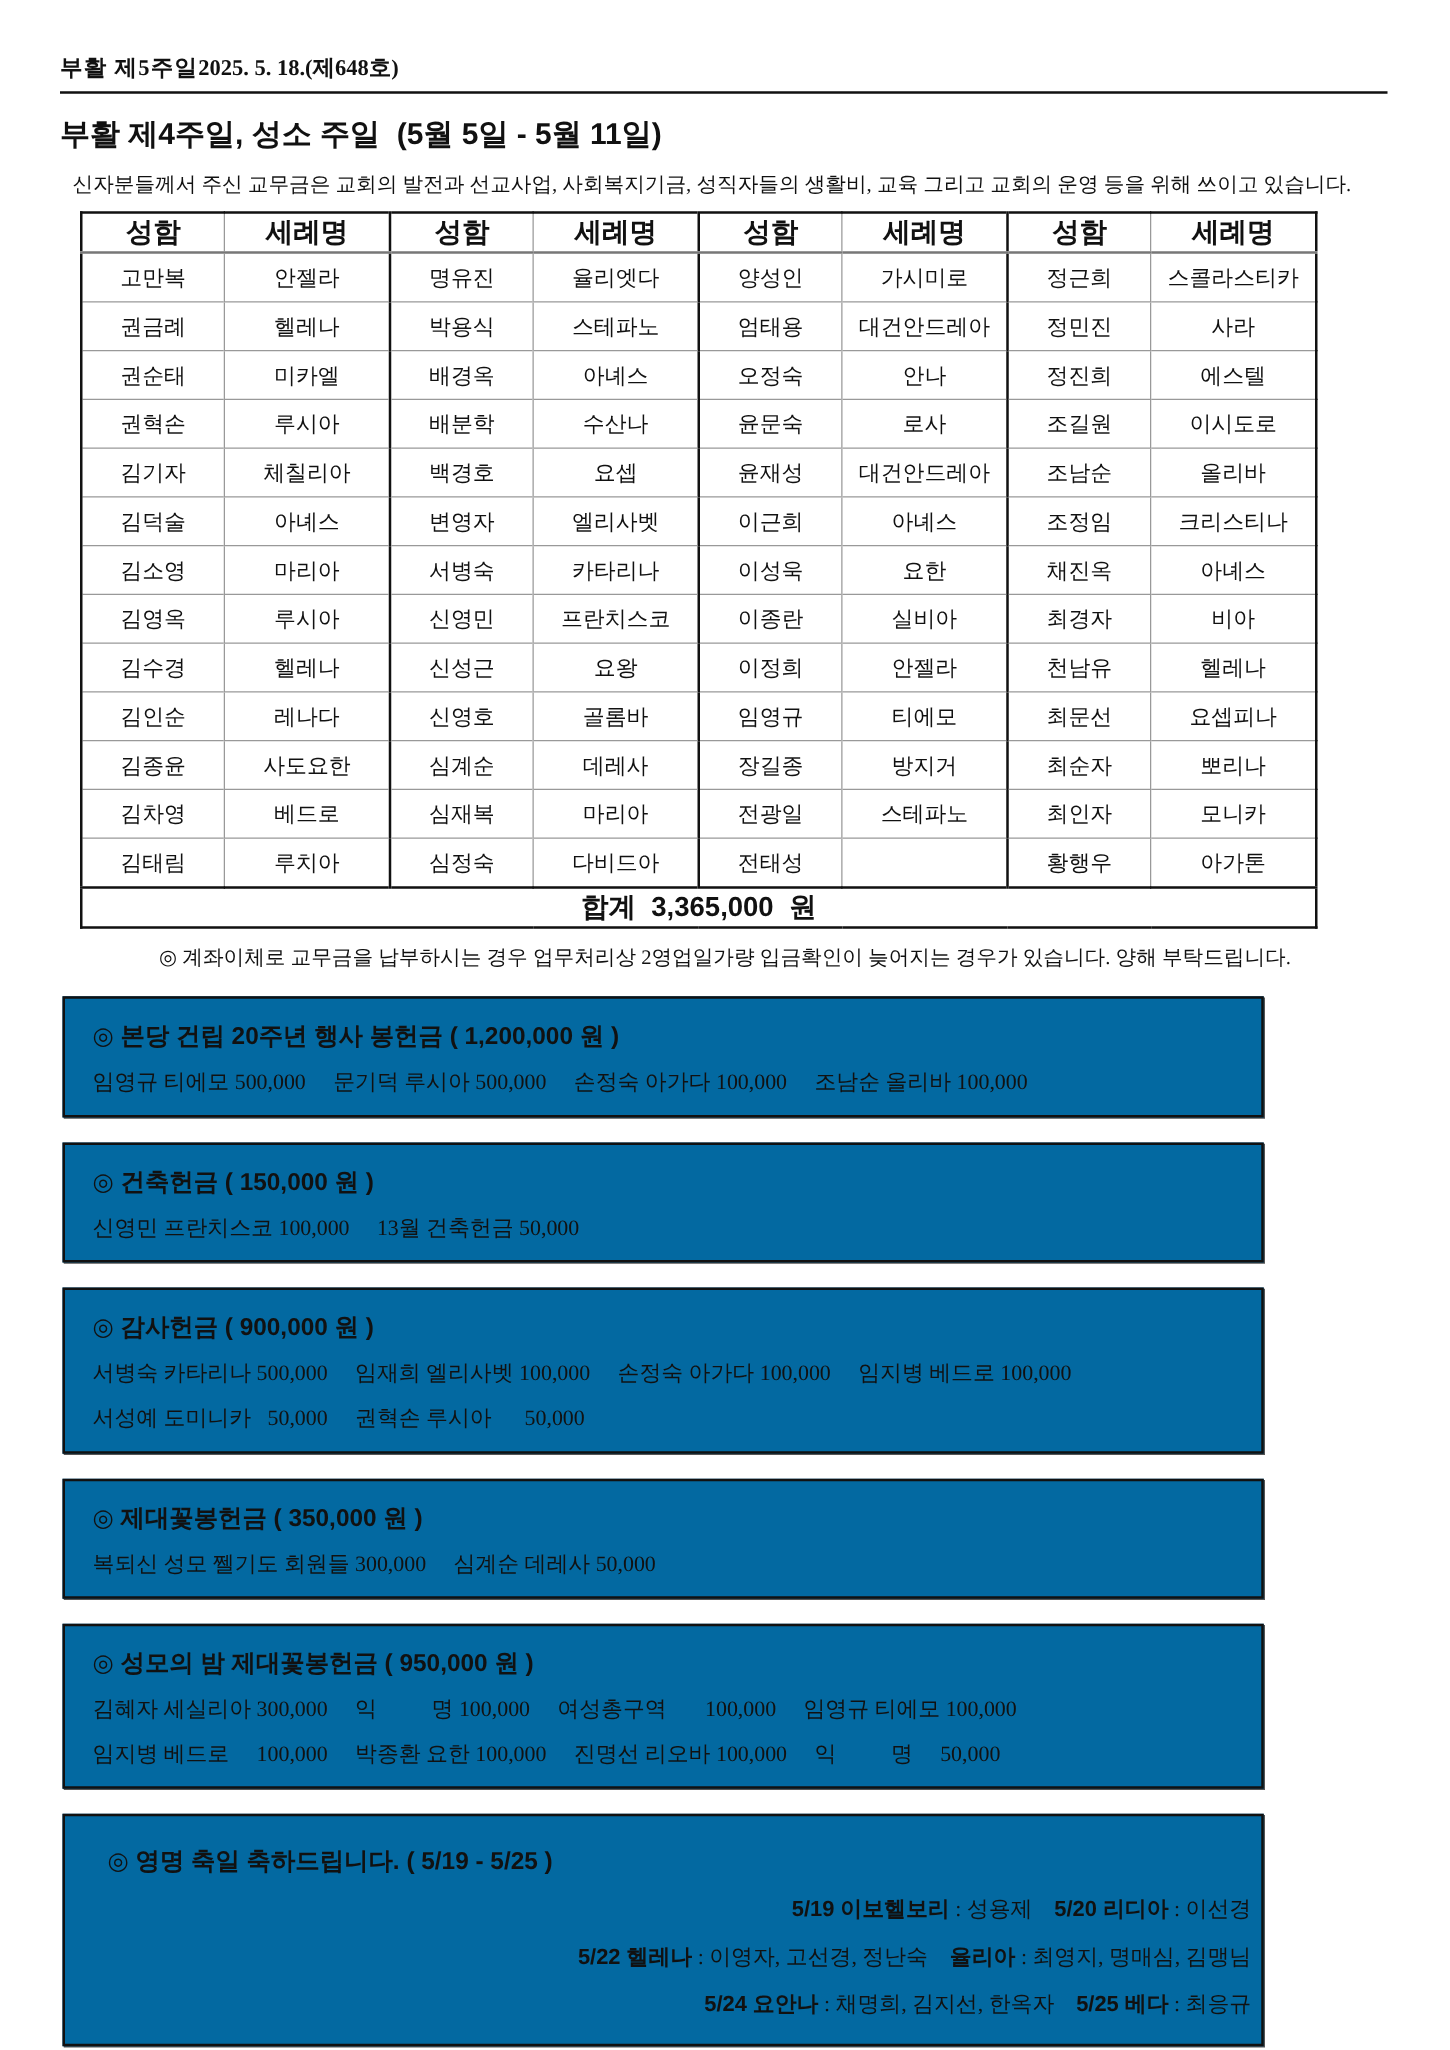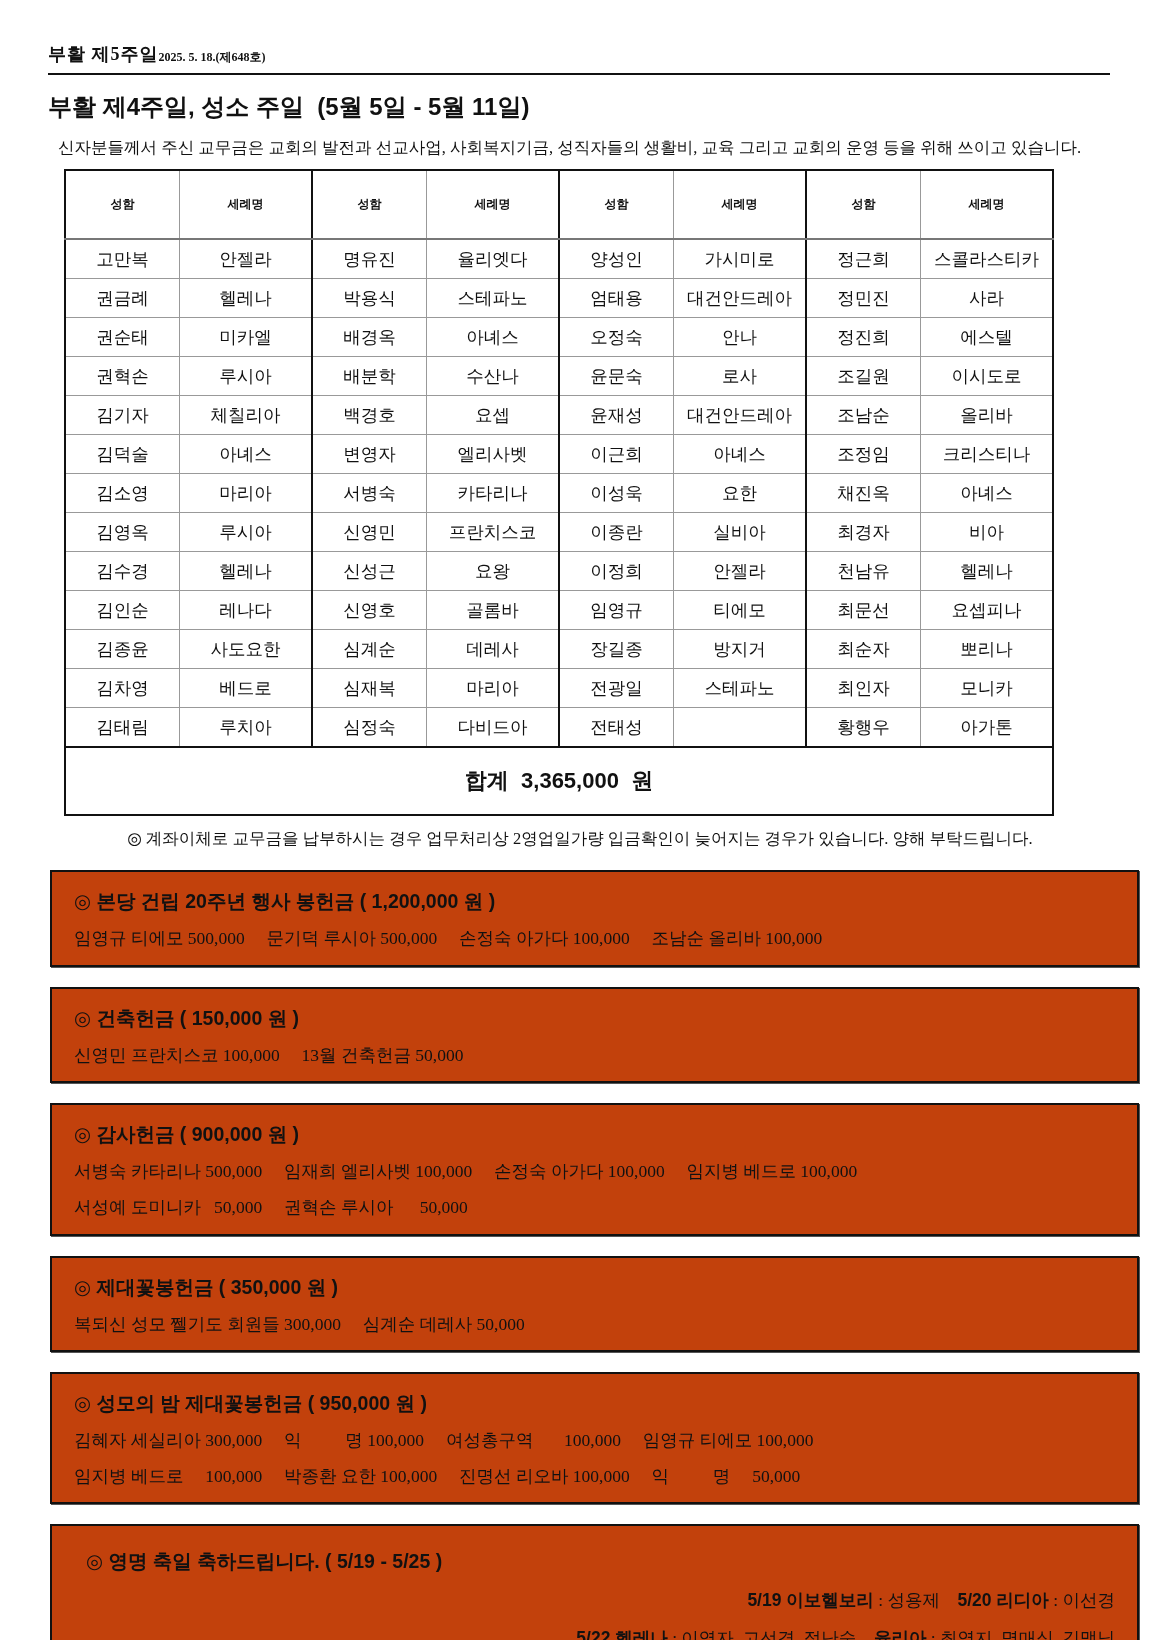--- a/index.html
+++ b/index.html
@@ -9,56 +9,56 @@
   .page {
     width: 1160px; min-height: 1640px; margin: 0 auto;
     background: #ffffff; padding: 42px 50px 60px 48px;
     position: relative;
   }
 
   
   .masthead { display: flex; justify-content: flex-start; align-items: flex-end;
     font-family: Liberation Serif, serif; }
   .masthead-left { font-weight: bold; font-size: 18px; letter-spacing: 1px; }
-  .masthead-right { font-weight: bold; font-size: 12px; }
+  .masthead-right { font-weight: bold; font-size: 18px; }
   .masthead-rule { border: none; border-top: 2.5px solid #111; margin-top: 7px; }
 
   
   .page-title { font-family: "Liberation Sans", "DejaVu Sans", sans-serif;
     font-weight: bold; font-size: 24px; margin-top: 16px; white-space: pre-wrap; }
   .intro { font-size: 16.5px; margin: 14px 0 10px 10px; white-space: pre-wrap; }
 
   
   .offering-table { width: 990px; margin: 6px auto 0 16px; border-collapse: collapse;
     border: 2.5px solid #111; table-layout: fixed; }
   .offering-table th, .offering-table td {
     text-align: center; font-size: 17.5px; padding: 7px 3px;
     border-left: 1px solid #999; overflow: hidden; white-space: nowrap;
   }
   .offering-table th { font-family: "Liberation Sans", "DejaVu Sans", sans-serif;
-    font-weight: bold; font-size: 12px; padding: 25px 3px;
+    font-weight: bold; font-size: 22px; padding: 0 3px;
     border-bottom: 2.5px solid #777; }
   .offering-table th:first-child, .offering-table td:first-child { border-left: none; }
   .offering-table th.group-start, .offering-table td.group-start { border-left: 2px solid #111; }
   .offering-table tbody td { border-top: 1px solid #999; }
   .offering-table tbody tr:first-child td { border-top: none; }
   .offering-table col.col-name { width: 11.6%; }
   .offering-table col.col-bapt { width: 13.4%; }
   .offering-table .total-cell {
     font-family: "Liberation Sans", "DejaVu Sans", sans-serif;
-    font-weight: bold; font-size: 22px; padding: 18px 0;
+    font-weight: bold; font-size: 22px; padding: 0 0;
     border-top: 2.5px solid #111; white-space: pre-wrap;
   }
 
   
   .note { font-size: 16.5px; margin: 12px 0 0 2px; white-space: pre-wrap; text-align: center; }
 
   
-  .box { border: 2.5px solid #111; margin: 20px 0 0 2px; width: 1089px;
-    padding: 16px 22px 14px 22px; box-shadow: 1px 1px 0 #555; background:#c2410c; }
+  .box { border: 2.5px solid #111; margin: 20px 0 0 2px; width: 961px;
+    padding: 16px 8px 14px 22px; box-shadow: 1px 1px 0 #555; background:#0369a1; }
   .box-title { font-family: "Liberation Sans", "DejaVu Sans", sans-serif;
     font-weight: bold; font-size: 19.5px; margin-bottom: 4px; white-space: pre-wrap; }
   .box-line { font-size: 17.5px; margin-top: 12px; white-space: pre-wrap; line-height: 1.35; }
   .feast-box { padding-top: 22px; padding-bottom: 20px; }
   .feast-box .box-title { margin-left: 12px; }
   .feast-line { margin-top: 14px; text-align: right; }
   .seg-bold { font-family: "Liberation Sans", "DejaVu Sans", sans-serif; font-weight: bold; }
 </style>
 </head>
 <body>

